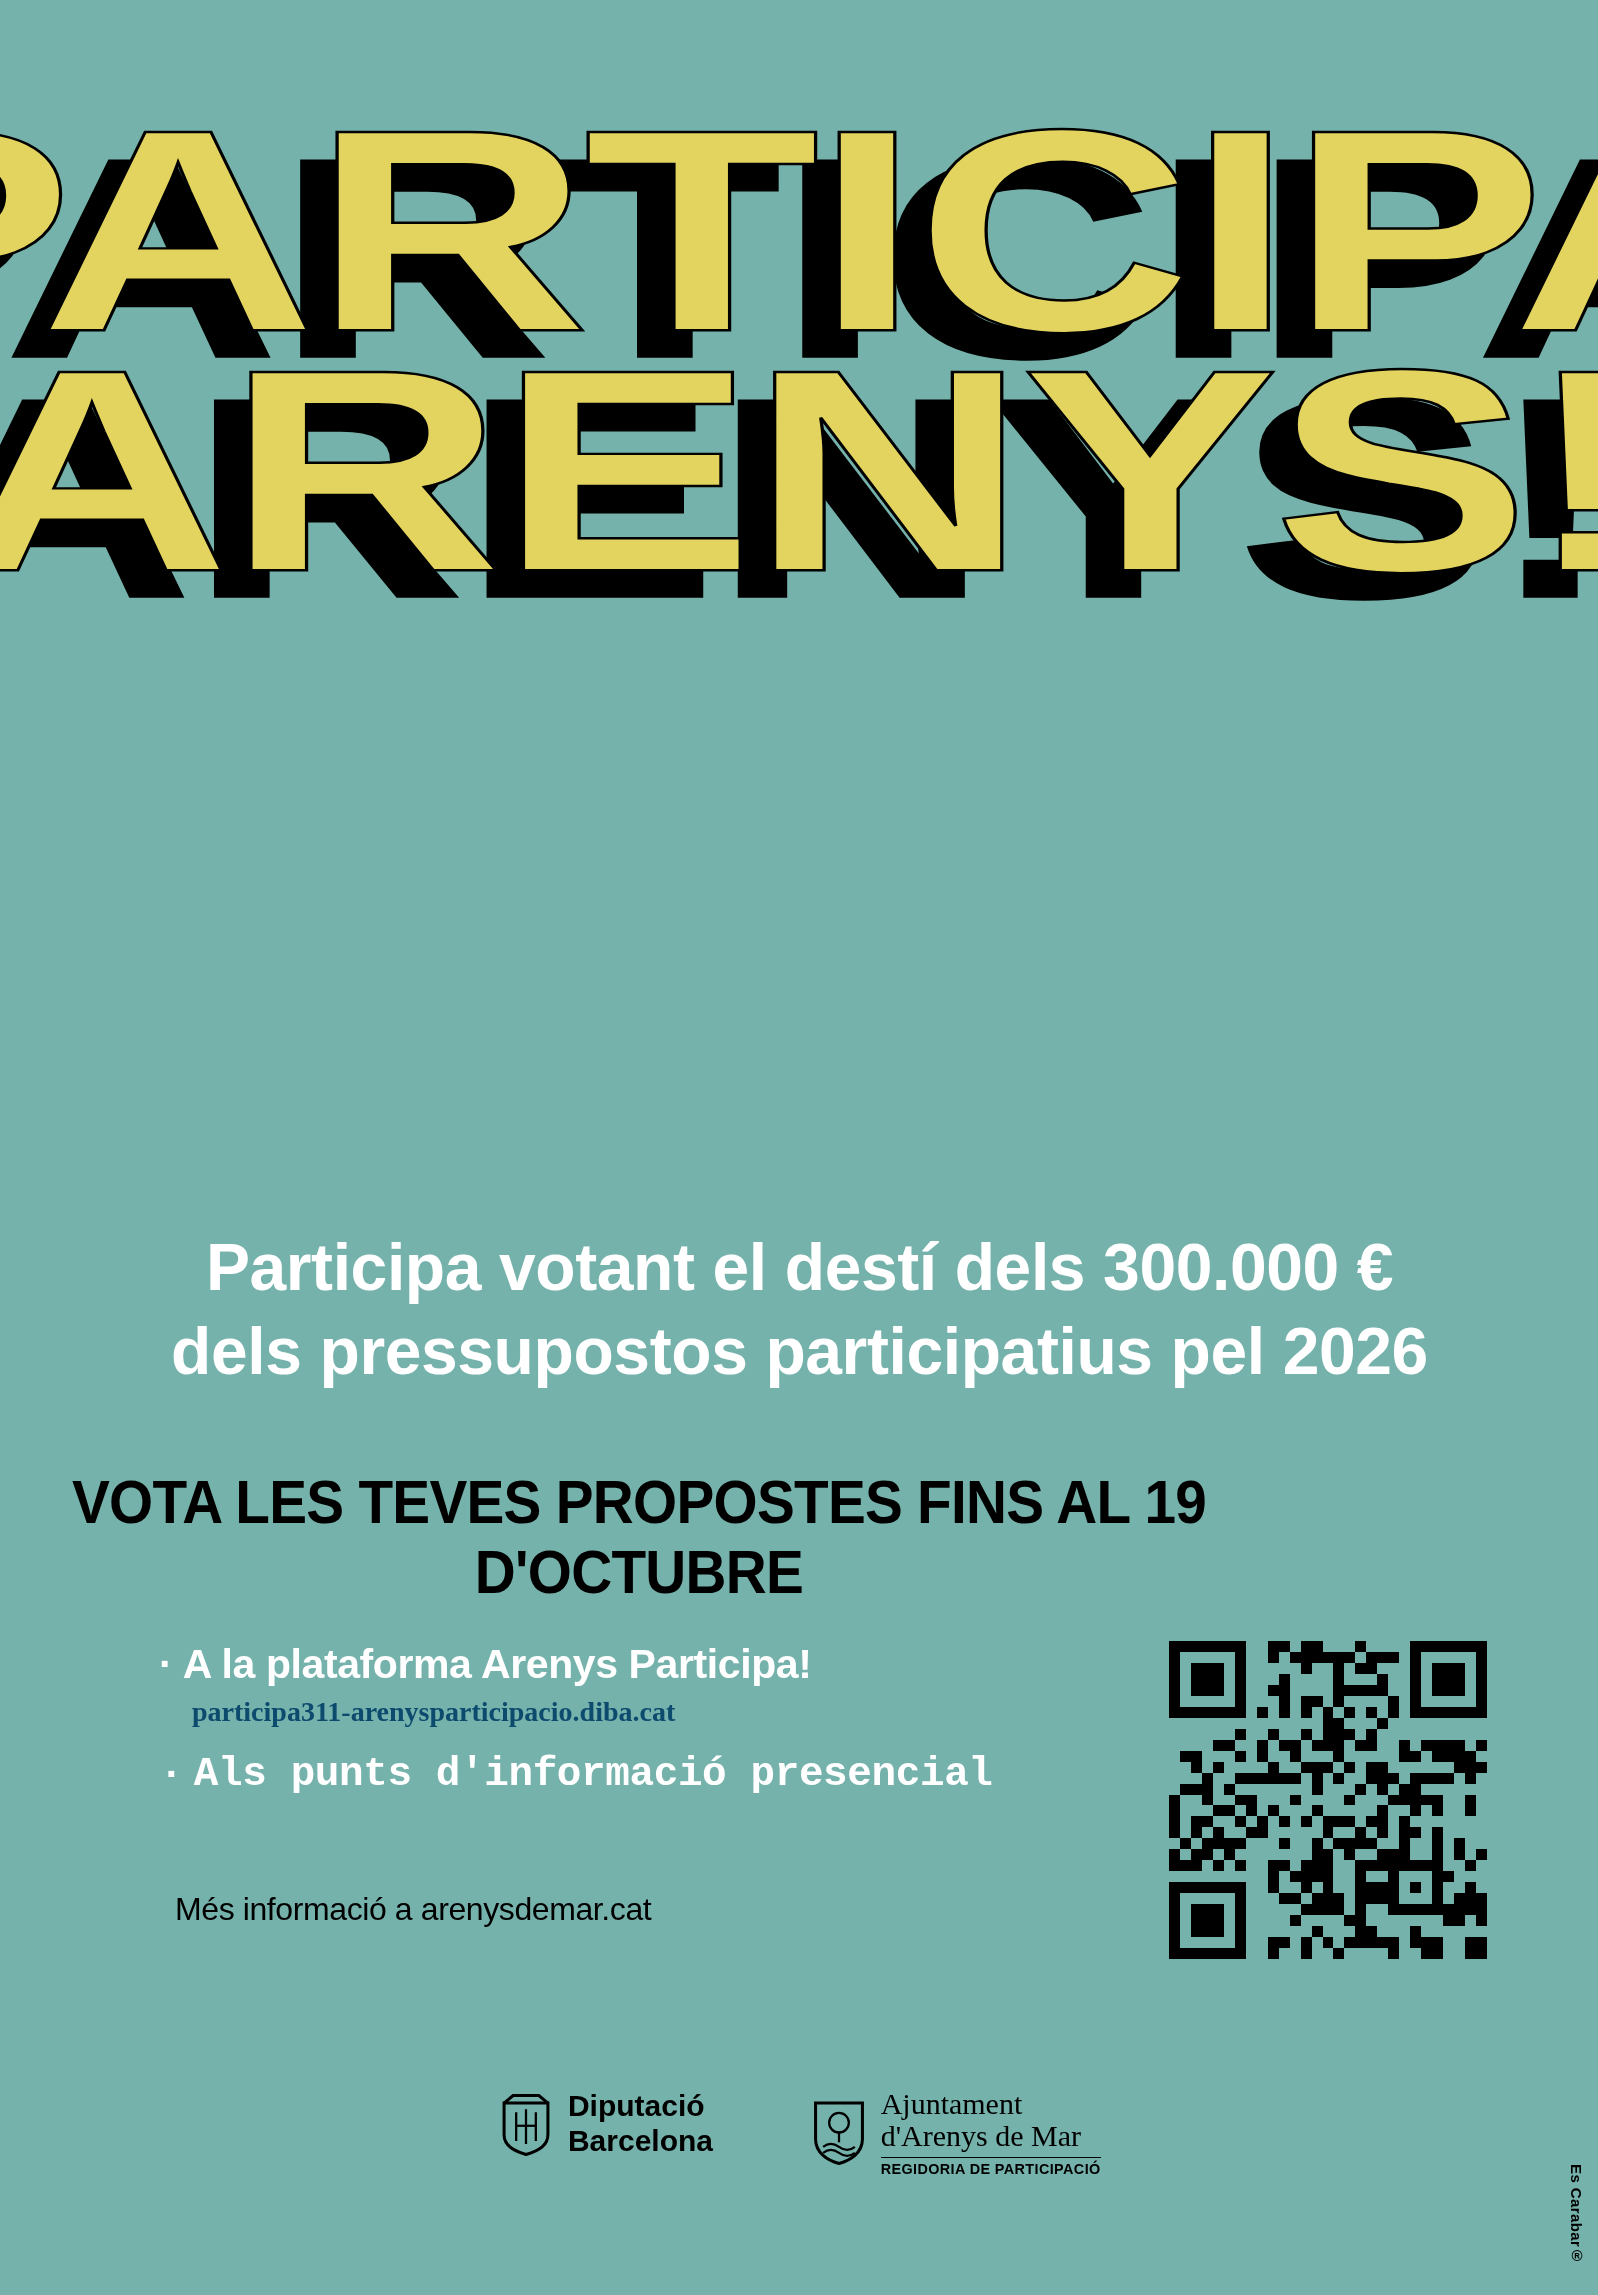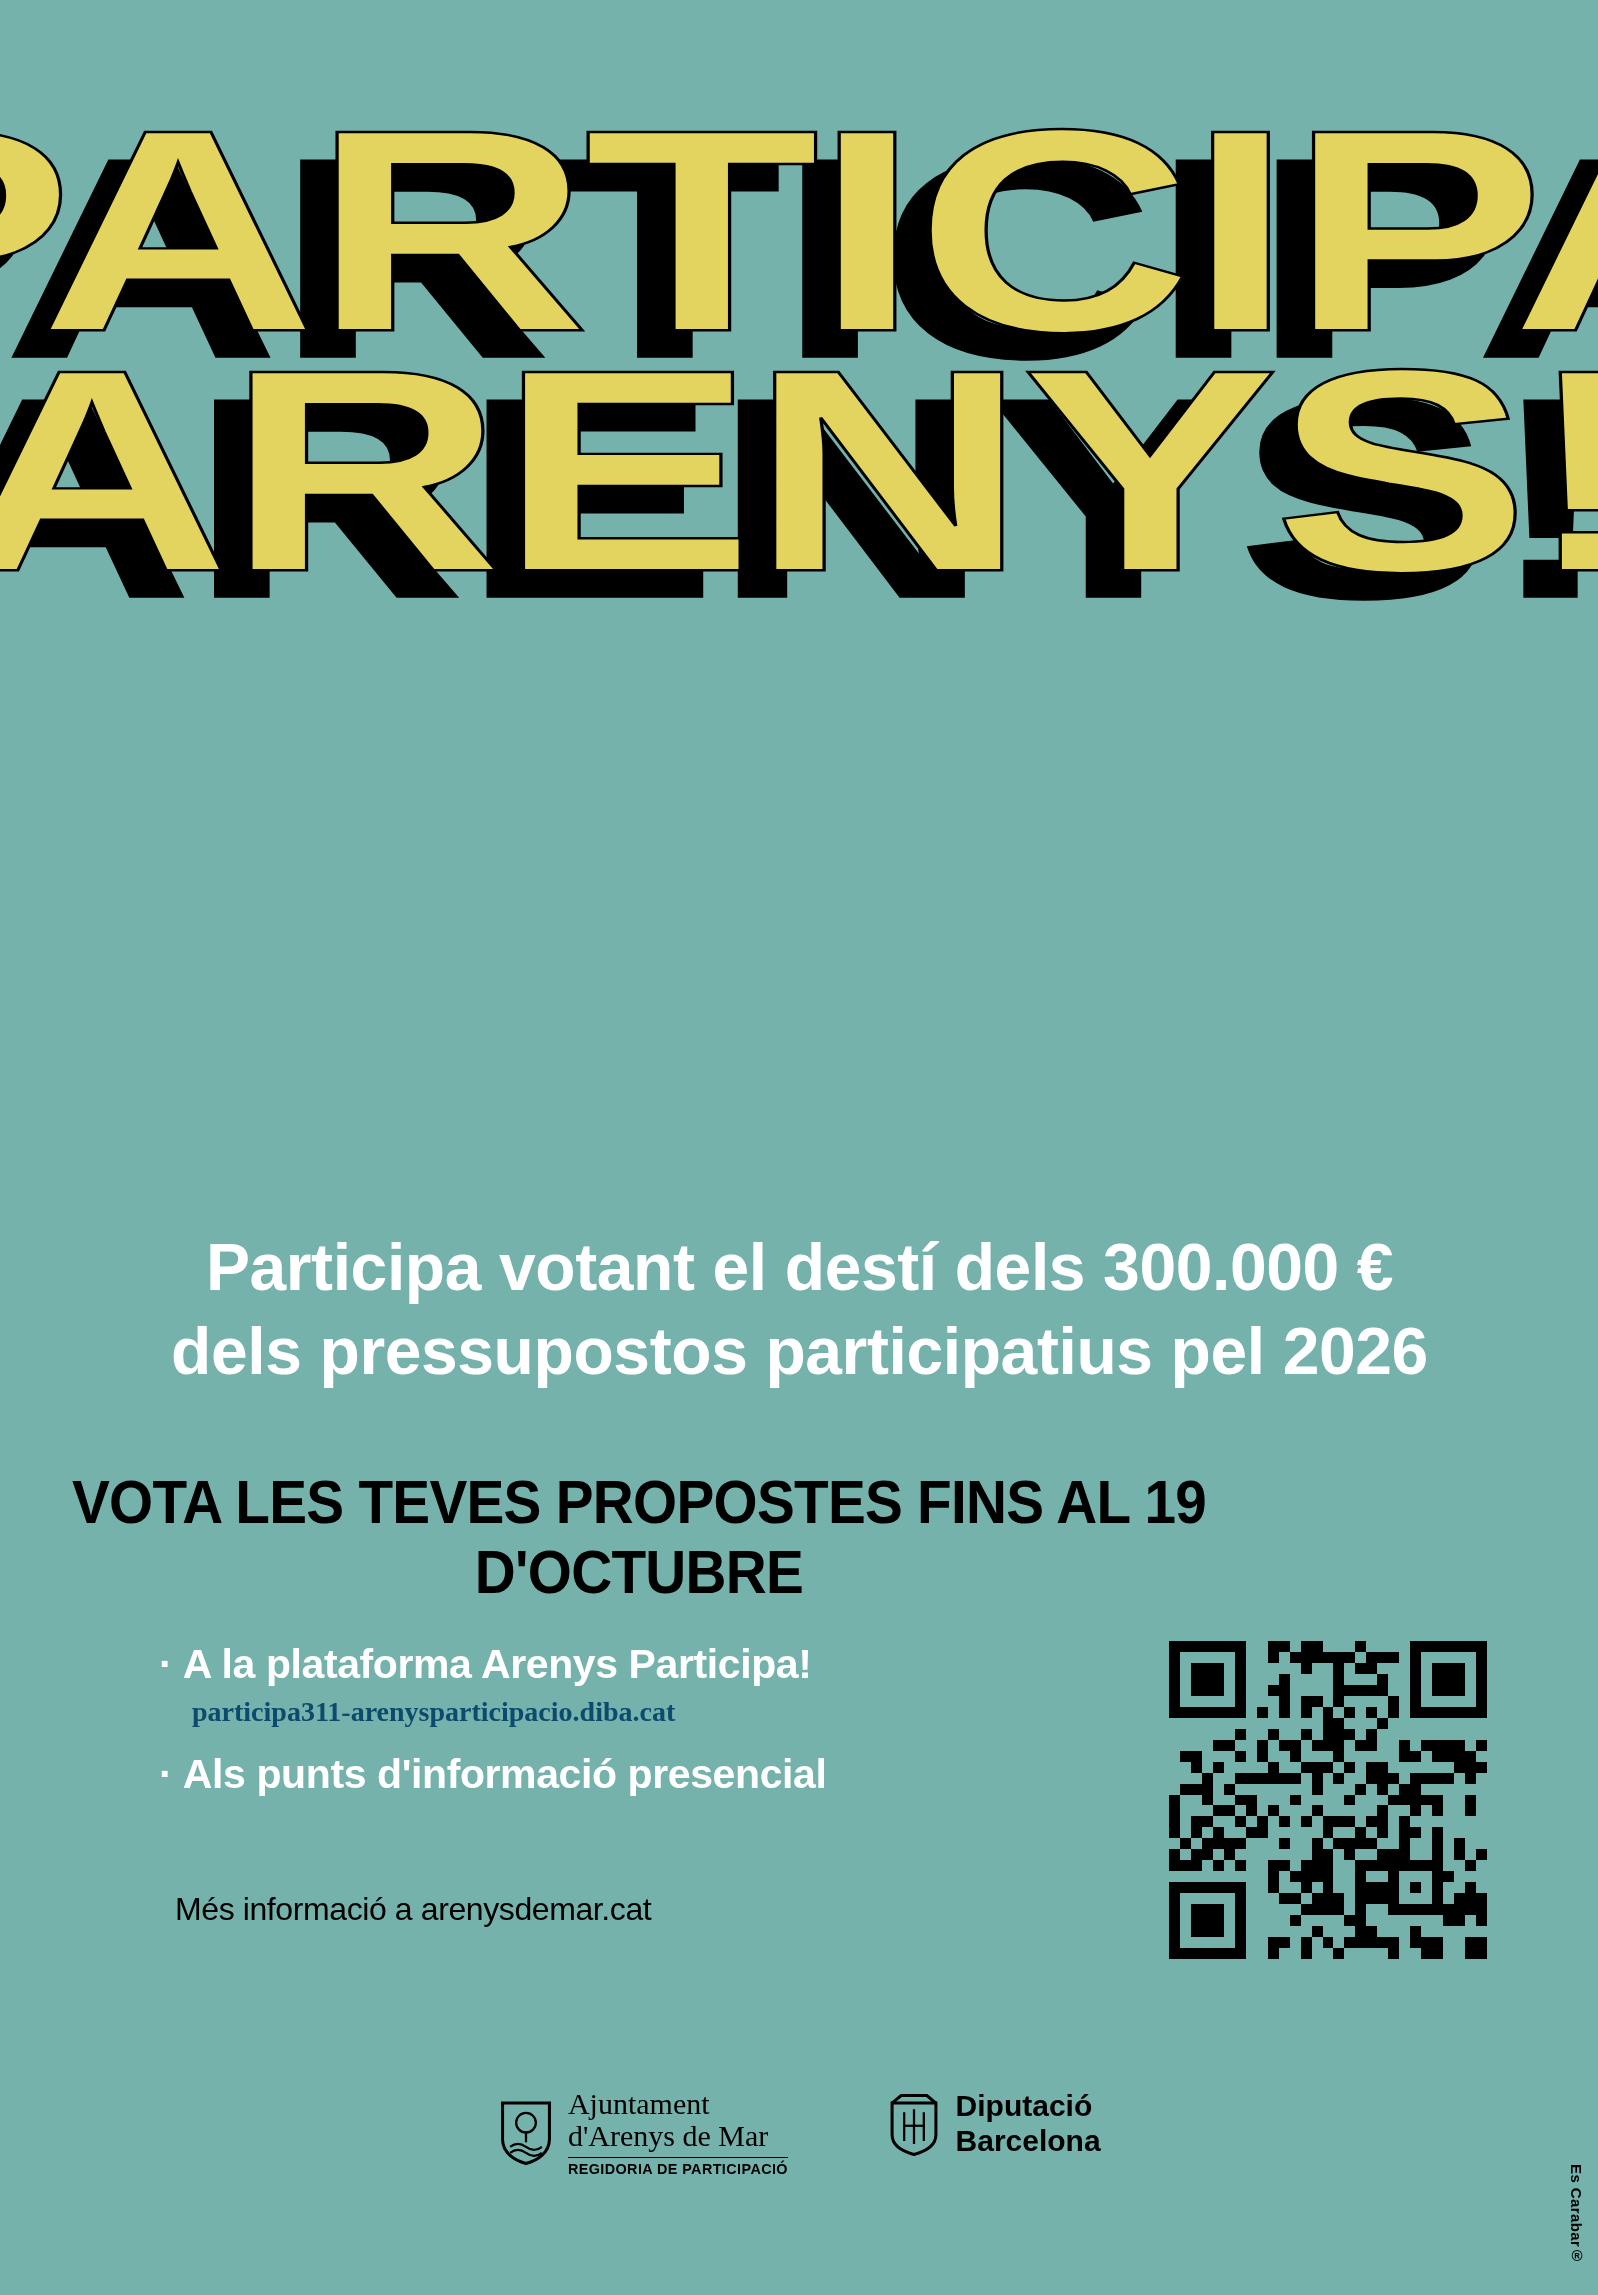--- a/index.html
+++ b/index.html
@@ -118,21 +118,21 @@
     margin-right: 10.6px;
   }
   .url-line {
     color: #0c4a6e;
     font-size: 28px;
     font-weight: bold;
     letter-spacing: 0px;
     margin: 7.6px 0 23px 33px;
     font-family: "Liberation Serif", serif;
   }
-  .bullet-row-2 { margin-top: 14px; }
+  .bullet-row-2 { margin-top: 14px; font-family: Liberation Mono, monospace; }
 
   .more-info {
     position: absolute;
     top: 1891px;
     left: 175px;
     color: #000;
     font-size: 32px;
     font-weight: normal;
     letter-spacing: -0.4px;
   }
@@ -1095,44 +1095,44 @@
         <div class="qr-cell-off"></div>
         <div class="qr-cell-on"></div>
         <div class="qr-cell-on"></div>
       </div>
   </div>
 
   <div class="footer">
 
     <div class="logo-unit">
       <svg class="crest" viewBox="0 0 74 86">
+        <path d="M8 16 H66 V58 C66 72 52 80 37 84 C22 80 8 72 8 58 Z" fill="none" stroke="#000" stroke-width="4"></path>
+        <path d="M8 16 L20 6 H54 L66 16" fill="none" stroke="#000" stroke-width="4"></path>
+        <path d="M24 28 V66 M37 24 V70 M50 28 V66" stroke="#000" stroke-width="3"></path>
+        <path d="M24 46 H50" stroke="#000" stroke-width="3"></path>
+      </svg>
+      <div class="logo-text-2">
+        <div>Diputació</div>
+        <div>Barcelona</div>
+      </div>
+    </div>
+
+    <div class="logo-unit">
+      <svg class="crest" viewBox="0 0 74 86">
         <path d="M6 4 H68 V52 C68 70 52 80 37 84 C22 80 6 70 6 52 Z" fill="none" stroke="#000" stroke-width="4"></path>
         <circle cx="37" cy="30" r="13" fill="none" stroke="#000" stroke-width="3"></circle>
         <path d="M37 42 V56" stroke="#000" stroke-width="3"></path>
         <path d="M16 62 q10 -8 21 0 q11 8 21 0" stroke="#000" stroke-width="3" fill="none"></path>
         <path d="M16 70 q10 -8 21 0 q11 8 21 0" stroke="#000" stroke-width="3" fill="none"></path>
       </svg>
       <div class="logo-text-1">
         <div class="l1">Ajuntament</div>
         <div class="l2">d'Arenys de Mar</div>
         <div class="l3">REGIDORIA DE PARTICIPACIÓ</div>
       </div>
     </div>
 
-    <div class="logo-unit">
-      <svg class="crest" viewBox="0 0 74 86">
-        <path d="M8 16 H66 V58 C66 72 52 80 37 84 C22 80 8 72 8 58 Z" fill="none" stroke="#000" stroke-width="4"></path>
-        <path d="M8 16 L20 6 H54 L66 16" fill="none" stroke="#000" stroke-width="4"></path>
-        <path d="M24 28 V66 M37 24 V70 M50 28 V66" stroke="#000" stroke-width="3"></path>
-        <path d="M24 46 H50" stroke="#000" stroke-width="3"></path>
-      </svg>
-      <div class="logo-text-2">
-        <div>Diputació</div>
-        <div>Barcelona</div>
-      </div>
-    </div>
-
   </div>
 
   <div class="credit">Es Carabar®</div>
 
 </div>
 
 
 </body></html>

